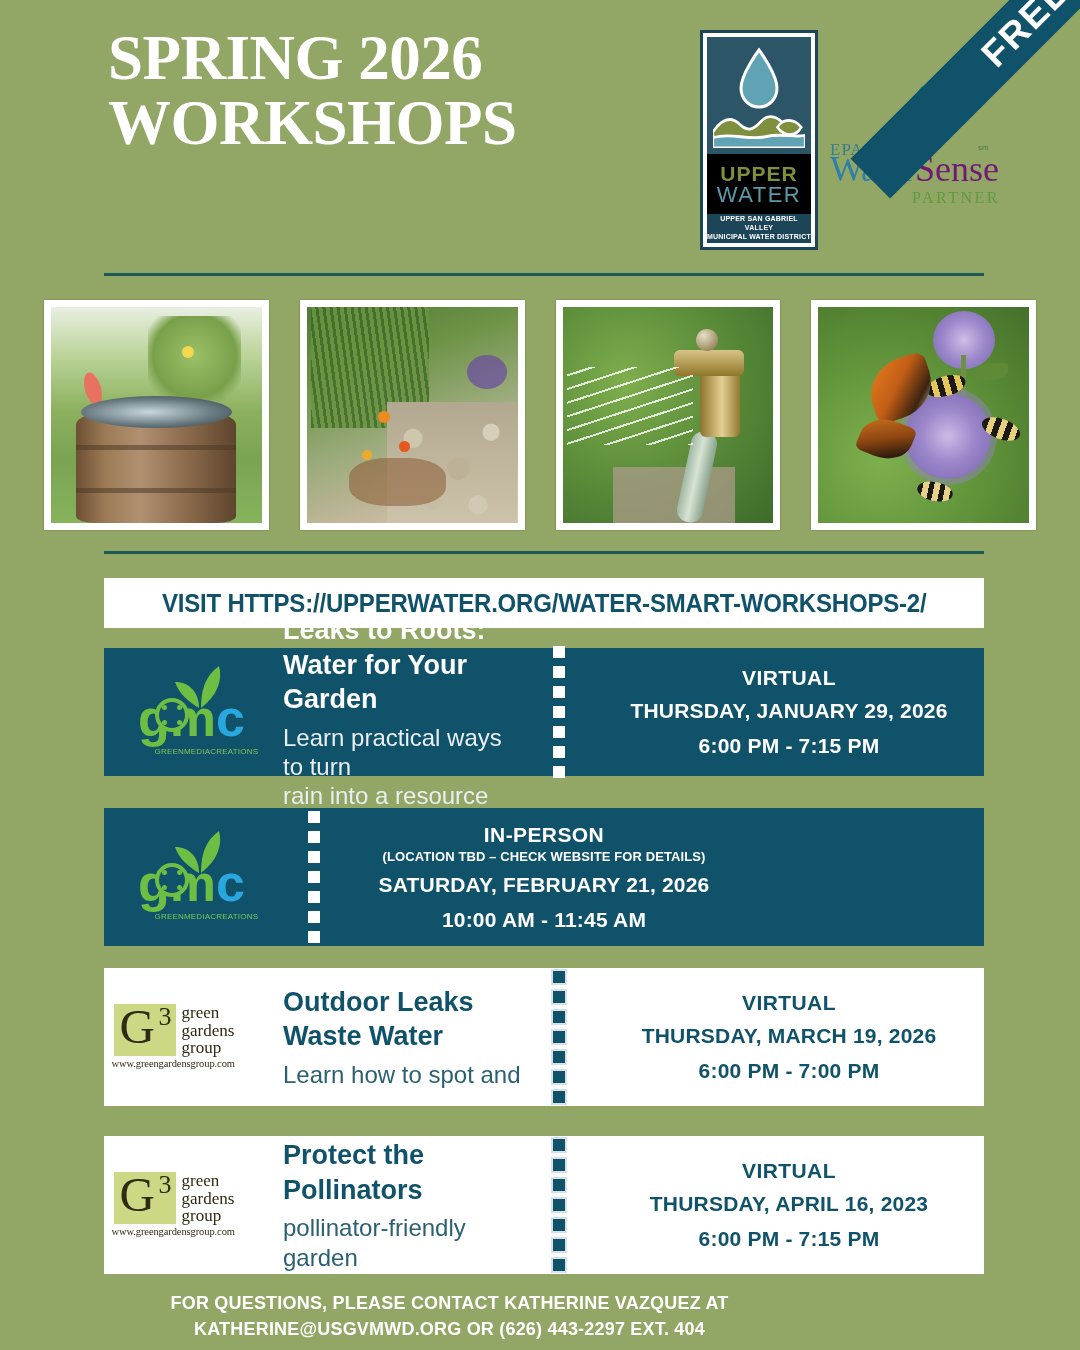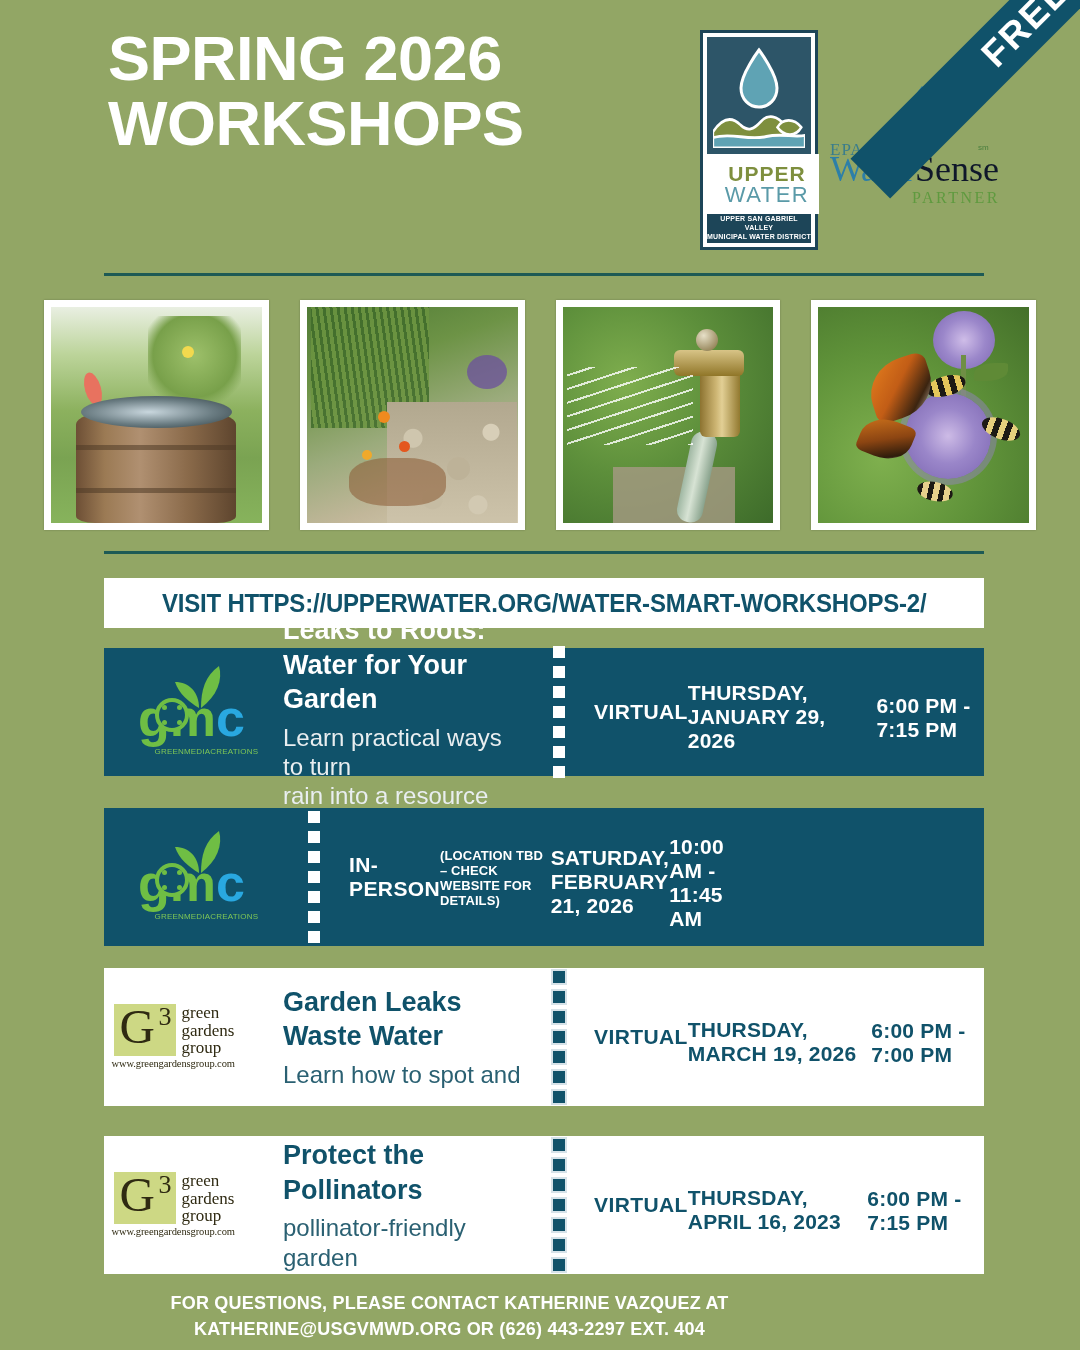--- a/index.html
+++ b/index.html
@@ -9,21 +9,21 @@
     font-family:"Liberation Sans", sans-serif;
     overflow:hidden;
     position:relative;
   }
 
   
   #header{position:absolute;left:0;top:0;width:1080px;height:275px;}
   #poster-title{
     position:absolute;left:108px;top:26px;width:600px;
     color:#ffffff;
-    font-family:Liberation Sans, sans-serif;
+    font-family:Liberation Serif, serif;
     font-weight:bold;
     font-size:63px;
     line-height:1.03;
     letter-spacing:-0.5px;
   }
   #poster-title .tline{display:block;white-space:nowrap;}
 
   
   #uw-logo{
     position:absolute;left:700px;top:30px;width:118px;height:220px;
@@ -33,40 +33,40 @@
   #uw-inner{width:100%;height:100%;position:relative;background:#1d4558;}
   #uw-droplet-area{position:absolute;left:0;top:0;width:100%;height:57%;background:#2d5568;}
   .uw-drop{
     position:absolute;left:50%;top:10px;transform:translateX(-50%);
   }
   #uw-hills{
     position:absolute;left:6px;bottom:6px;width:calc(100% - 12px);height:46px;
   }
   #uw-words{
     position:absolute;left:0;top:57%;width:100%;height:29%;
-    background:#ffffff;display:flex;flex-direction:column;
-    align-items:center;justify-content:center;line-height:1;padding-left:8px;
+    background:#000000;display:flex;flex-direction:column;
+    align-items:center;justify-content:center;line-height:1;
   }
   #uw-upper{color:#7e8f3e;font-weight:bold;font-size:21px;letter-spacing:1px;}
   #uw-water{color:#5a9aa8;font-size:22px;letter-spacing:1.5px;}
   #uw-sub{
     position:absolute;left:0;bottom:0;width:100%;height:14%;
     background:#1d4558;color:#ffffff;
     display:flex;flex-direction:column;align-items:center;justify-content:center;
     font-size:7px;font-weight:bold;letter-spacing:.2px;line-height:1.25;text-align:center;
   }
 
   
   #ws-logo{position:absolute;left:830px;top:85px;width:180px;height:110px;}
   #ws-mark{position:absolute;left:62px;top:-5px;}
   #ws-epa{position:absolute;left:0px;top:55px;color:#3a7d8c;font-size:17px;letter-spacing:1px;
           font-family:"Liberation Serif", serif;}
   #ws-name{position:absolute;left:0px;top:66px;font-family:"Liberation Serif", serif;font-size:36px;line-height:1;}
   #ws-name .w{color:#2c7fa8;}
-  #ws-name .s{color:#0f172a;}
+  #ws-name .s{color:#701a75;}
   #ws-partner{position:absolute;right:10px;top:104px;color:#5f9a3f;font-size:16px;
               letter-spacing:2.5px;font-family:"Liberation Serif", serif;}
   #ws-sm{position:absolute;left:148px;top:58px;color:#4a7f3e;font-size:8px;}
 
   
   #free-ribbon{
     position:absolute;right:-72px;top:34px;width:330px;height:56px;
     background:#10526a;transform:rotate(-45deg);
     display:flex;align-items:center;justify-content:center;
   }
@@ -194,21 +194,21 @@
   .row.dark{background:#10526a;}
   .row.light{background:#ffffff;}
   #row0{top:648px;height:128px;}
   #row1{top:808px;height:138px;}
   #row2{top:968px;height:138px;}
   #row3{top:1136px;height:138px;}
 
   .logo-cell{width:175px;display:flex;align-items:center;justify-content:center;flex:none;}
   .info-cell{flex:1;display:flex;flex-direction:column;justify-content:center;padding-left:4px;}
   .dots-cell{width:70px;display:flex;align-items:center;justify-content:center;flex:none;}
-  .when-cell{width:390px;display:flex;flex-direction:row;align-items:center;justify-content:center;flex:none;}
+  .when-cell{width:390px;display:flex;flex-direction:column;align-items:center;justify-content:center;flex:none;}
 
   .w-title{font-weight:bold;font-size:27px;line-height:1.28;}
   .w-desc{font-size:24px;line-height:1.22;margin-top:6px;}
   .row.dark .w-title{color:#ffffff;}
   .row.dark .w-desc{color:#e9eef0;}
   .row.light .w-title{color:#10526a;}
   .row.light .w-desc{color:#2a6072;}
 
   .when-mode{font-weight:bold;font-size:21px;letter-spacing:.4px;}
   .when-note{font-size:13px;font-weight:bold;letter-spacing:.1px;margin-top:2px;}
@@ -454,21 +454,21 @@
       <div class="words">
         <div>green</div>
         <div>gardens</div>
         <div>group</div>
       </div>
       <div class="url">www.greengardensgroup.com</div>
     </div>
   </div>
   <div class="info-cell">
     <div class="w-title">
-      <div>Garden Leaks</div>
+      <div>Outdoor Leaks</div>
       <div>Waste Water</div>
     </div>
     <div class="w-desc">
       <div>Learn how to spot and</div>
     </div>
   </div>
   <div class="dots-cell">
     <div class="dots">
         <i></i>
         <i></i>

